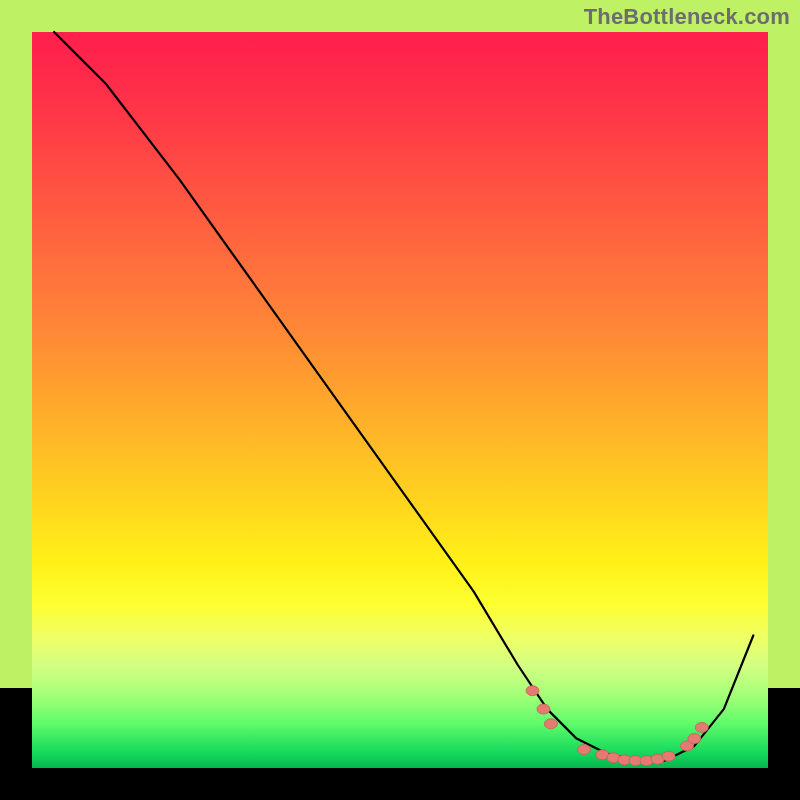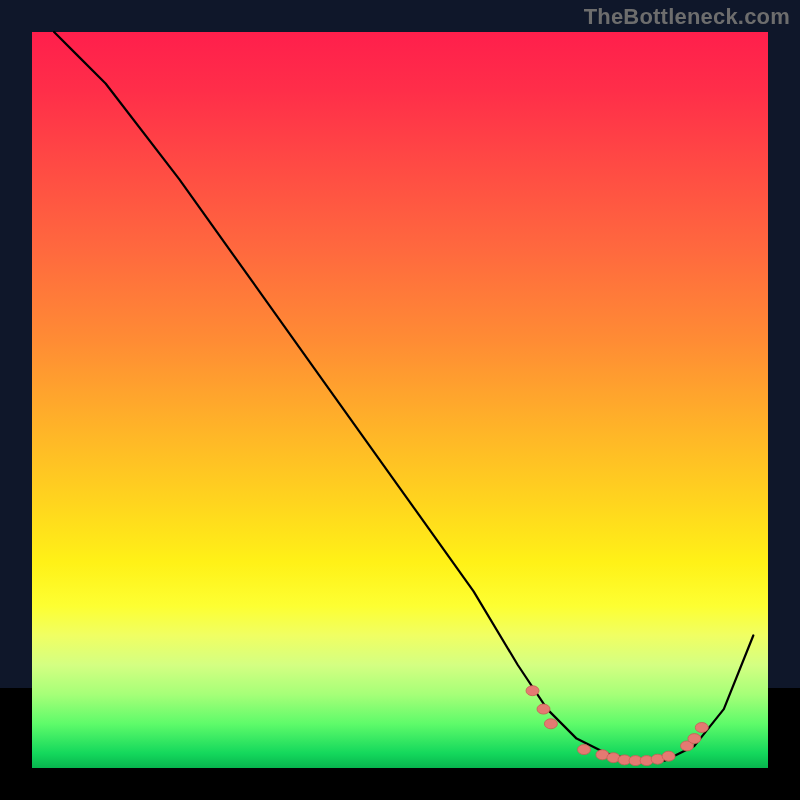--- a/index.html
+++ b/index.html
@@ -8,21 +8,21 @@
     width: 800px;
     height: 800px;
     background: #000;
     overflow: hidden;
     font-family: Arial, Helvetica, sans-serif;
   }
   .frame {
     position: relative;
     width: 800px;
     height: 688px;
-    background: #0f172a;
+    background: #bef264;
   }
   .plot {
     position: absolute;
     left: 32px;
     top: 32px;
     width: 736px;
     height: 736px;
     
     background: linear-gradient(
       to bottom,

